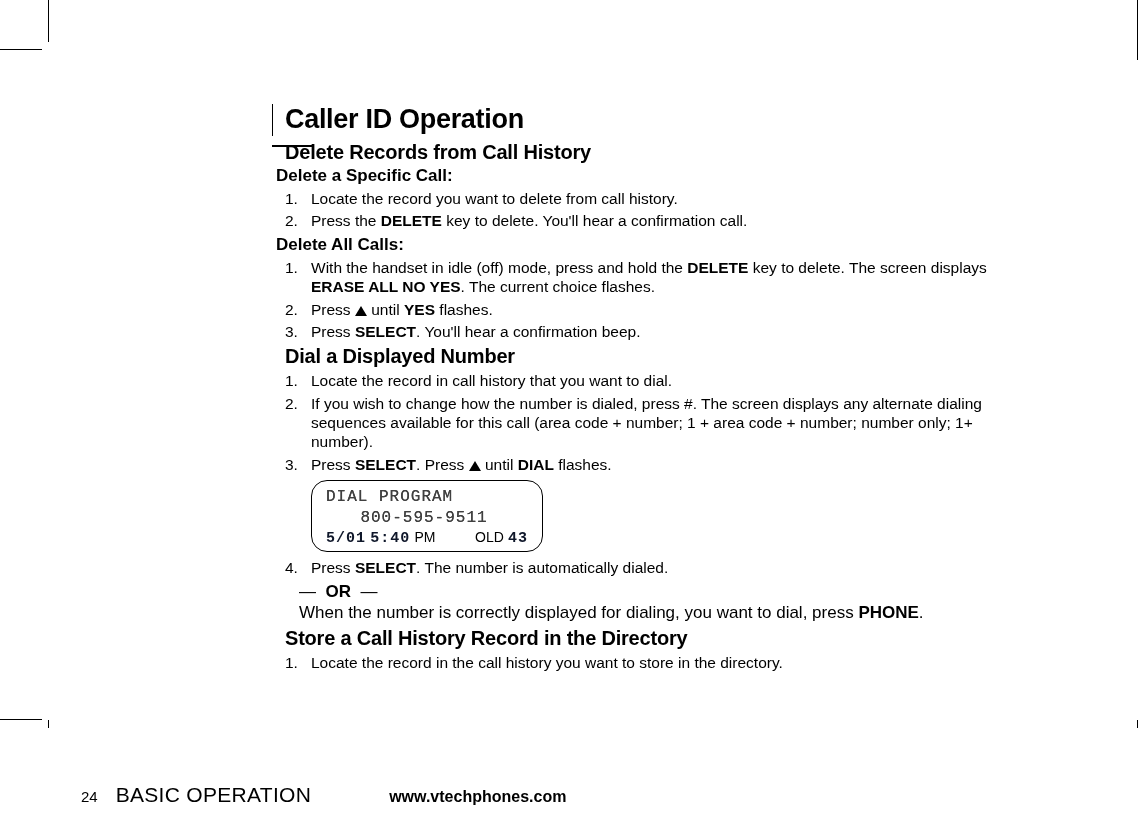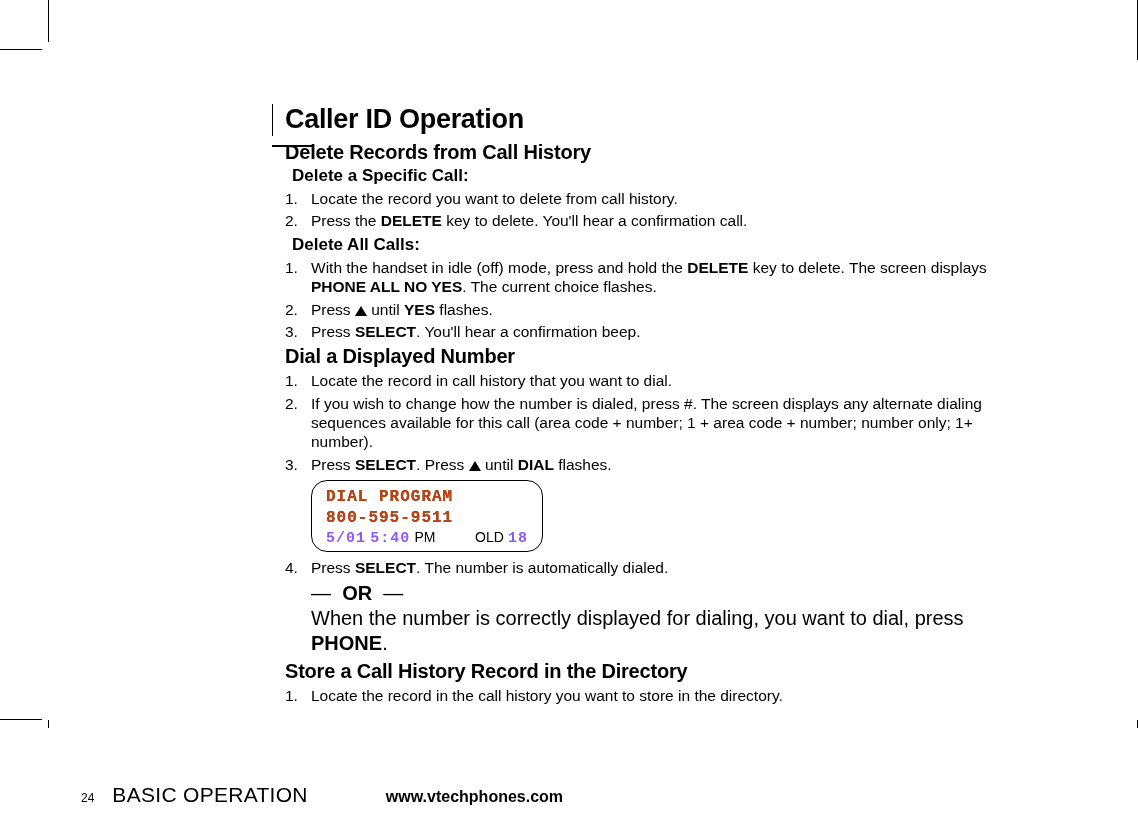--- a/index.html
+++ b/index.html
@@ -56,96 +56,96 @@
   }
   h2.section {
     font-size: 20px;
     font-weight: bold;
     margin: 2px 0 2px 13px;
     letter-spacing: -0.2px;
   }
   h3.subsection {
     font-size: 17px;
     font-weight: bold;
-    margin: 2px 0 2px 20px;
+    margin: 2px 0 2px 4px;
   }
   .step-list {
     margin: 0 0 4px 13px;
     padding: 0;
   }
   .step {
     display: flex;
     margin: 3px 0;
     font-size: 15.5px;
     line-height: 1.25;
   }
   .step .num {
     width: 26px;
     flex-shrink: 0;
   }
   .step .txt { flex: 1; }
   .bold { font-weight: bold; }
   .sub-indent {
-    margin-left: 26px;
-    font-size: 20px;
+    margin-left: 14px;
+    font-size: 17px;
     line-height: 1.25;
   }
 
   .lcd-wrap {
     margin: 6px 0 6px 39px;
   }
   .lcd {
     display: inline-block;
     border: 1.5px solid #000;
     border-radius: 16px;
     padding: 6px 14px 4px 14px;
     width: 232px;
   }
   .lcd-row {
     font-family: "Courier New", monospace;
-    font-weight: bold;
+    font-weight: normal;
     letter-spacing: 1px;
     font-size: 16px;
     line-height: 1.3;
-    color: #c2410c;
+    color: #404040;
     text-shadow: 0 0 0.5px #444;
     white-space: pre;
   }
-  .lcd-row.center { text-align: left; padding-right: 6px; }
+  .lcd-row.center { text-align: center; padding-right: 6px; }
   .lcd-bottom {
     display: flex;
     justify-content: space-between;
     align-items: baseline;
     font-size: 15px;
     line-height: 1.1;
   }
   .lcd-bottom .mono {
     font-family: "Courier New", monospace;
     font-weight: bold;
     letter-spacing: 1px;
-    color: #8b5cf6;
+    color: #0f172a;
   }
   .lcd-small {
     font-family: Helvetica, Arial, sans-serif;
     font-size: 14px;
     font-weight: normal;
     letter-spacing: 0;
     color: #000;
   }
 
   .footer {
     position: absolute;
     left: 81px;
     top: 783px;
     width: 880px;
     display: flex;
     align-items: baseline;
   }
   .footer .pnum {
-    font-size: 12px;
+    font-size: 15px;
     margin-right: 18px;
   }
   .footer .section-name {
     font-size: 21px;
     font-weight: normal;
     letter-spacing: 0.3px;
   }
   .footer .url {
     font-size: 16px;
     font-weight: bold;
@@ -185,21 +185,21 @@
           <span>Press the </span><span class="bold">DELETE</span><span> key to delete. You'll hear a confirmation call.</span>
         </span>
       </div>
     </div>
 
     <h3 class="subsection">Delete All Calls:</h3>
     <div class="step-list">
       <div class="step">
         <span class="num">1.</span>
         <span class="txt">
-          <span>With the handset in idle (off) mode, press and hold the </span><span class="bold">DELETE</span><span> key to delete. The screen displays </span><span class="bold">PHONE ALL NO YES</span><span>. The current choice flashes.</span>
+          <span>With the handset in idle (off) mode, press and hold the </span><span class="bold">DELETE</span><span> key to delete. The screen displays </span><span class="bold">ERASE ALL NO YES</span><span>. The current choice flashes.</span>
         </span>
       </div>
       <div class="step">
         <span class="num">2.</span>
         <span class="txt">
           <span>Press </span><svg class="up-tri" width="12" height="10" viewBox="0 0 12 10">
               <polygon points="6,0 12,10 0,10" fill="#000"></polygon>
             </svg><span> until </span><span class="bold">YES</span><span> flashes.</span>
         </span>
       </div>
@@ -237,21 +237,21 @@
         <div class="lcd-row center">800-595-9511</div>
         <div class="lcd-bottom">
           <span>
             <span class="mono">5/01</span>
             <span class="mono"> </span>
             <span class="mono">5:40</span>
             <span class="lcd-small"> </span><span class="lcd-small">PM</span>
           </span>
           <span>
             <span class="lcd-small">OLD</span>
-            <span class="mono">18</span>
+            <span class="mono">43</span>
           </span>
         </div>
       </div>
     </div>
 
     <div class="step-list">
       <div class="step">
         <span class="num">4.</span>
         <span class="txt">
           <span>Press </span><span class="bold">SELECT</span><span>. The number is automatically dialed.</span>

